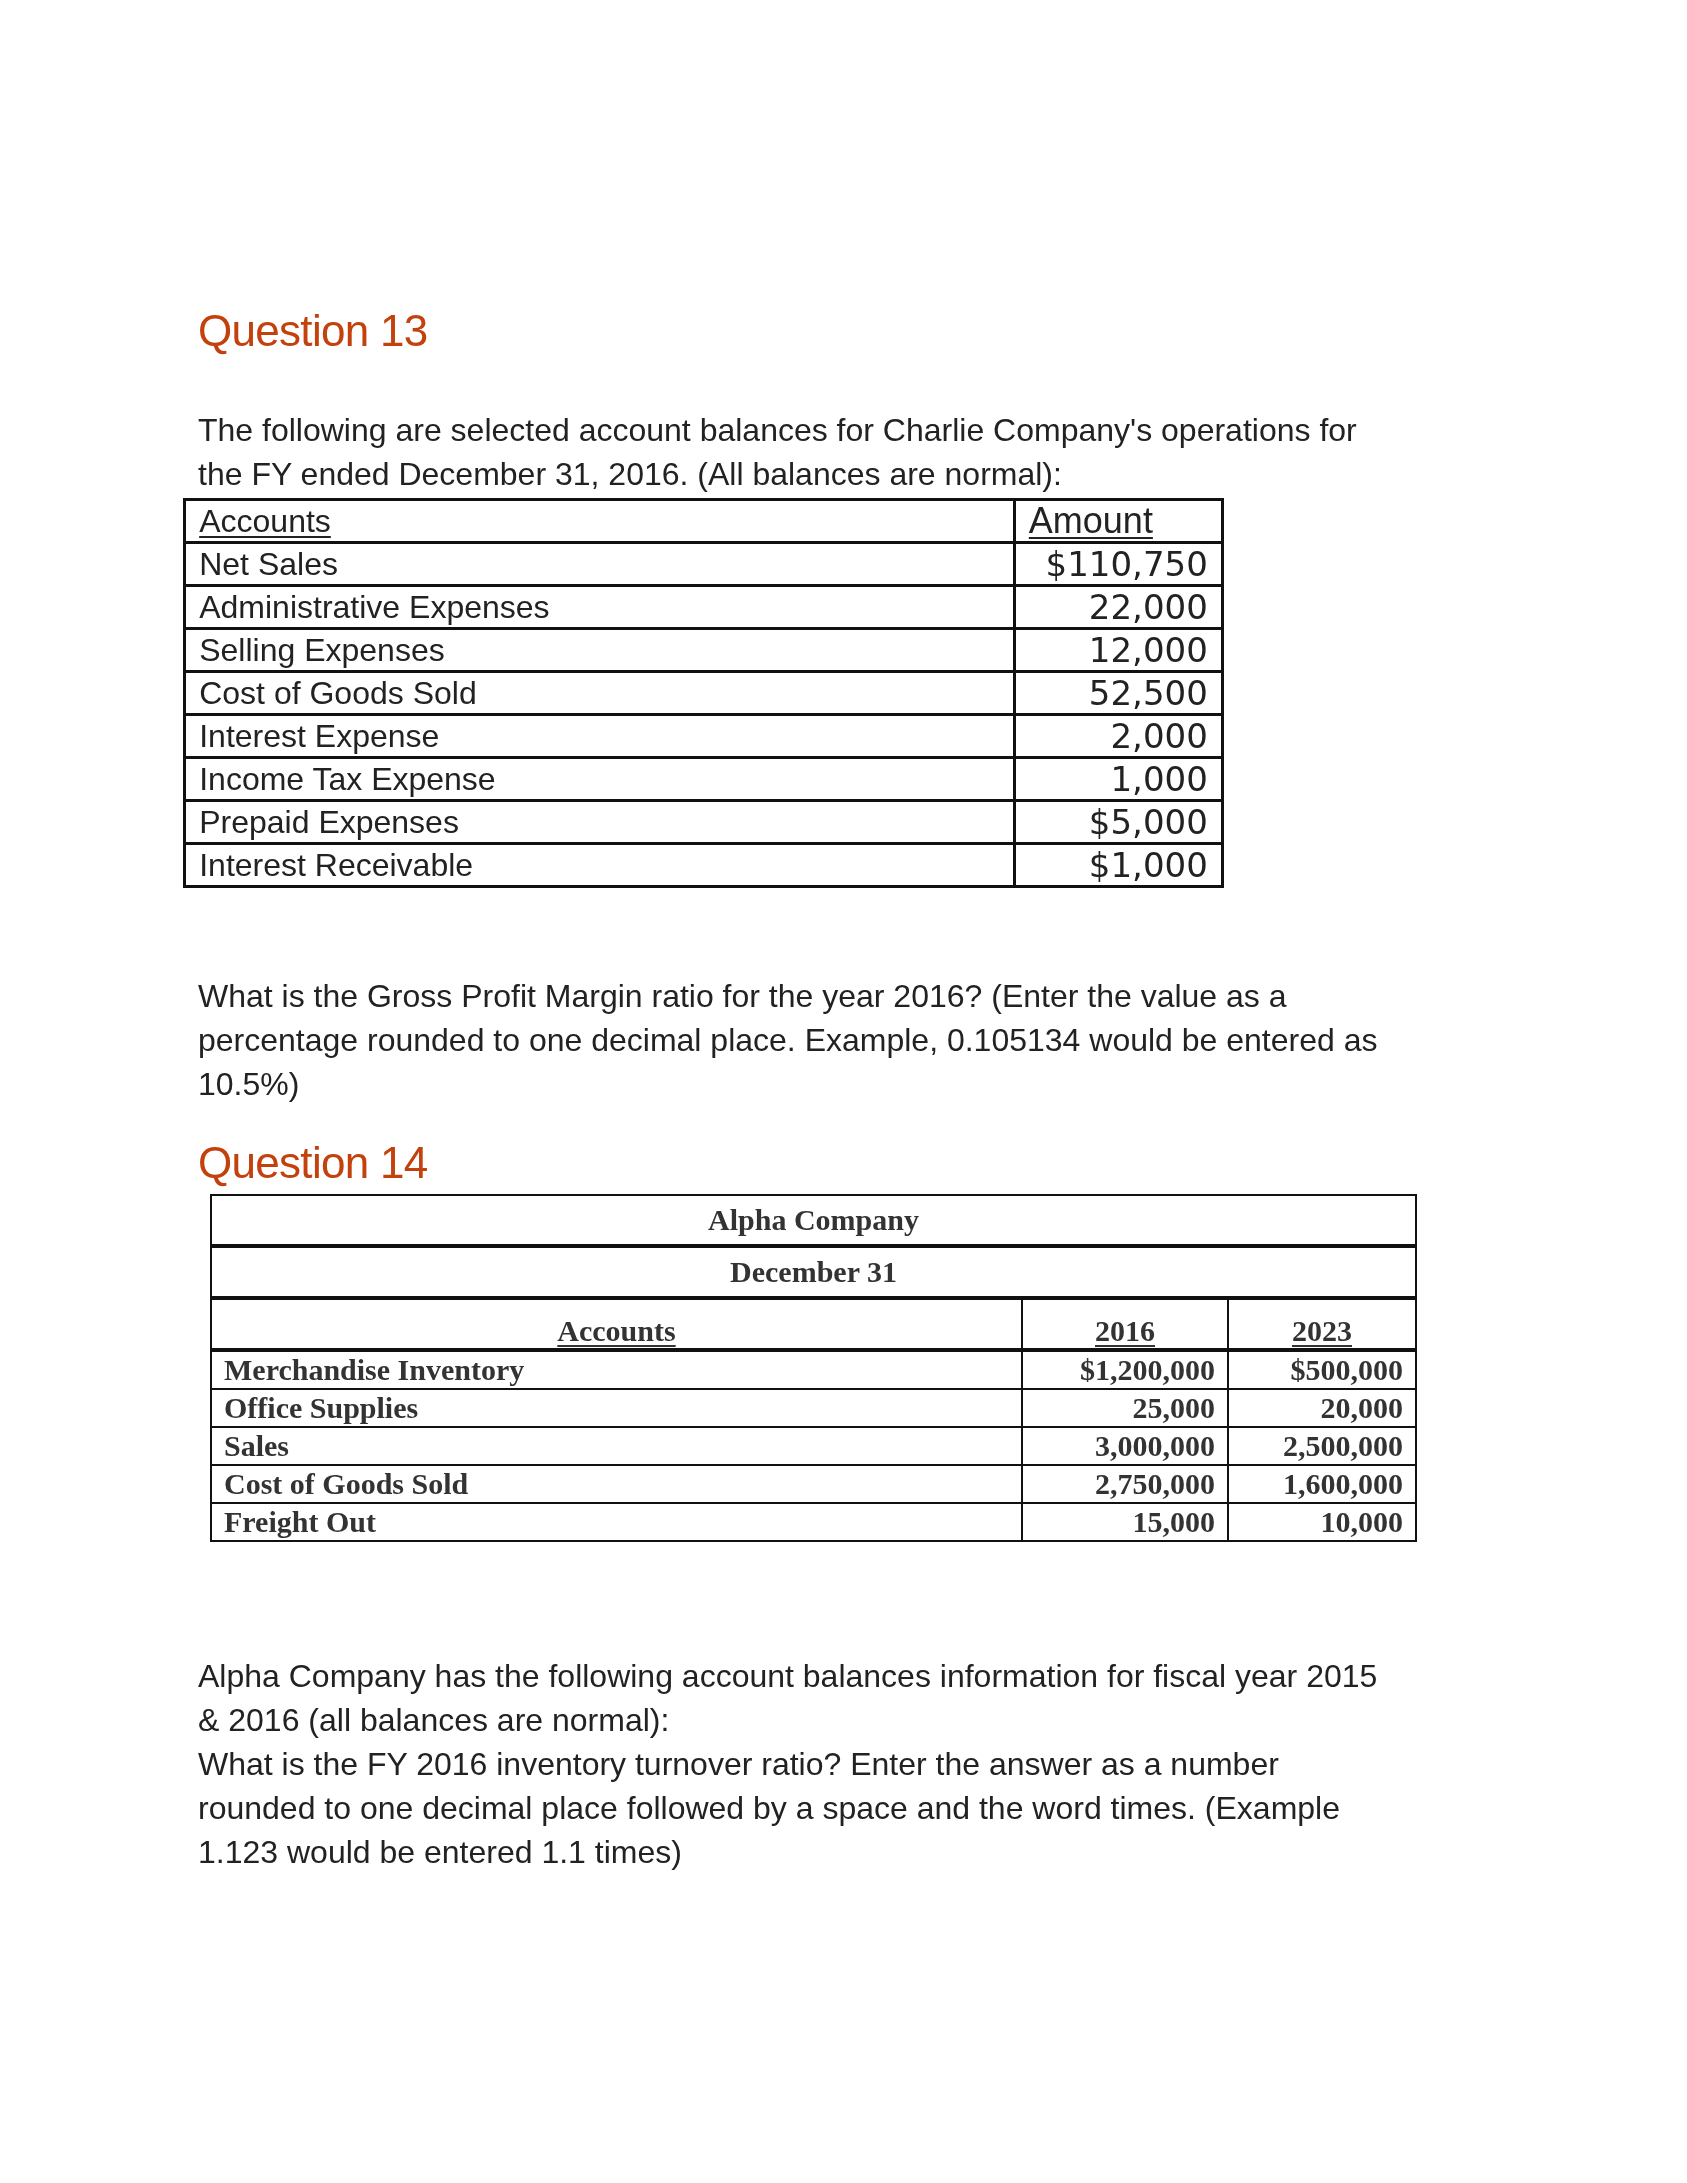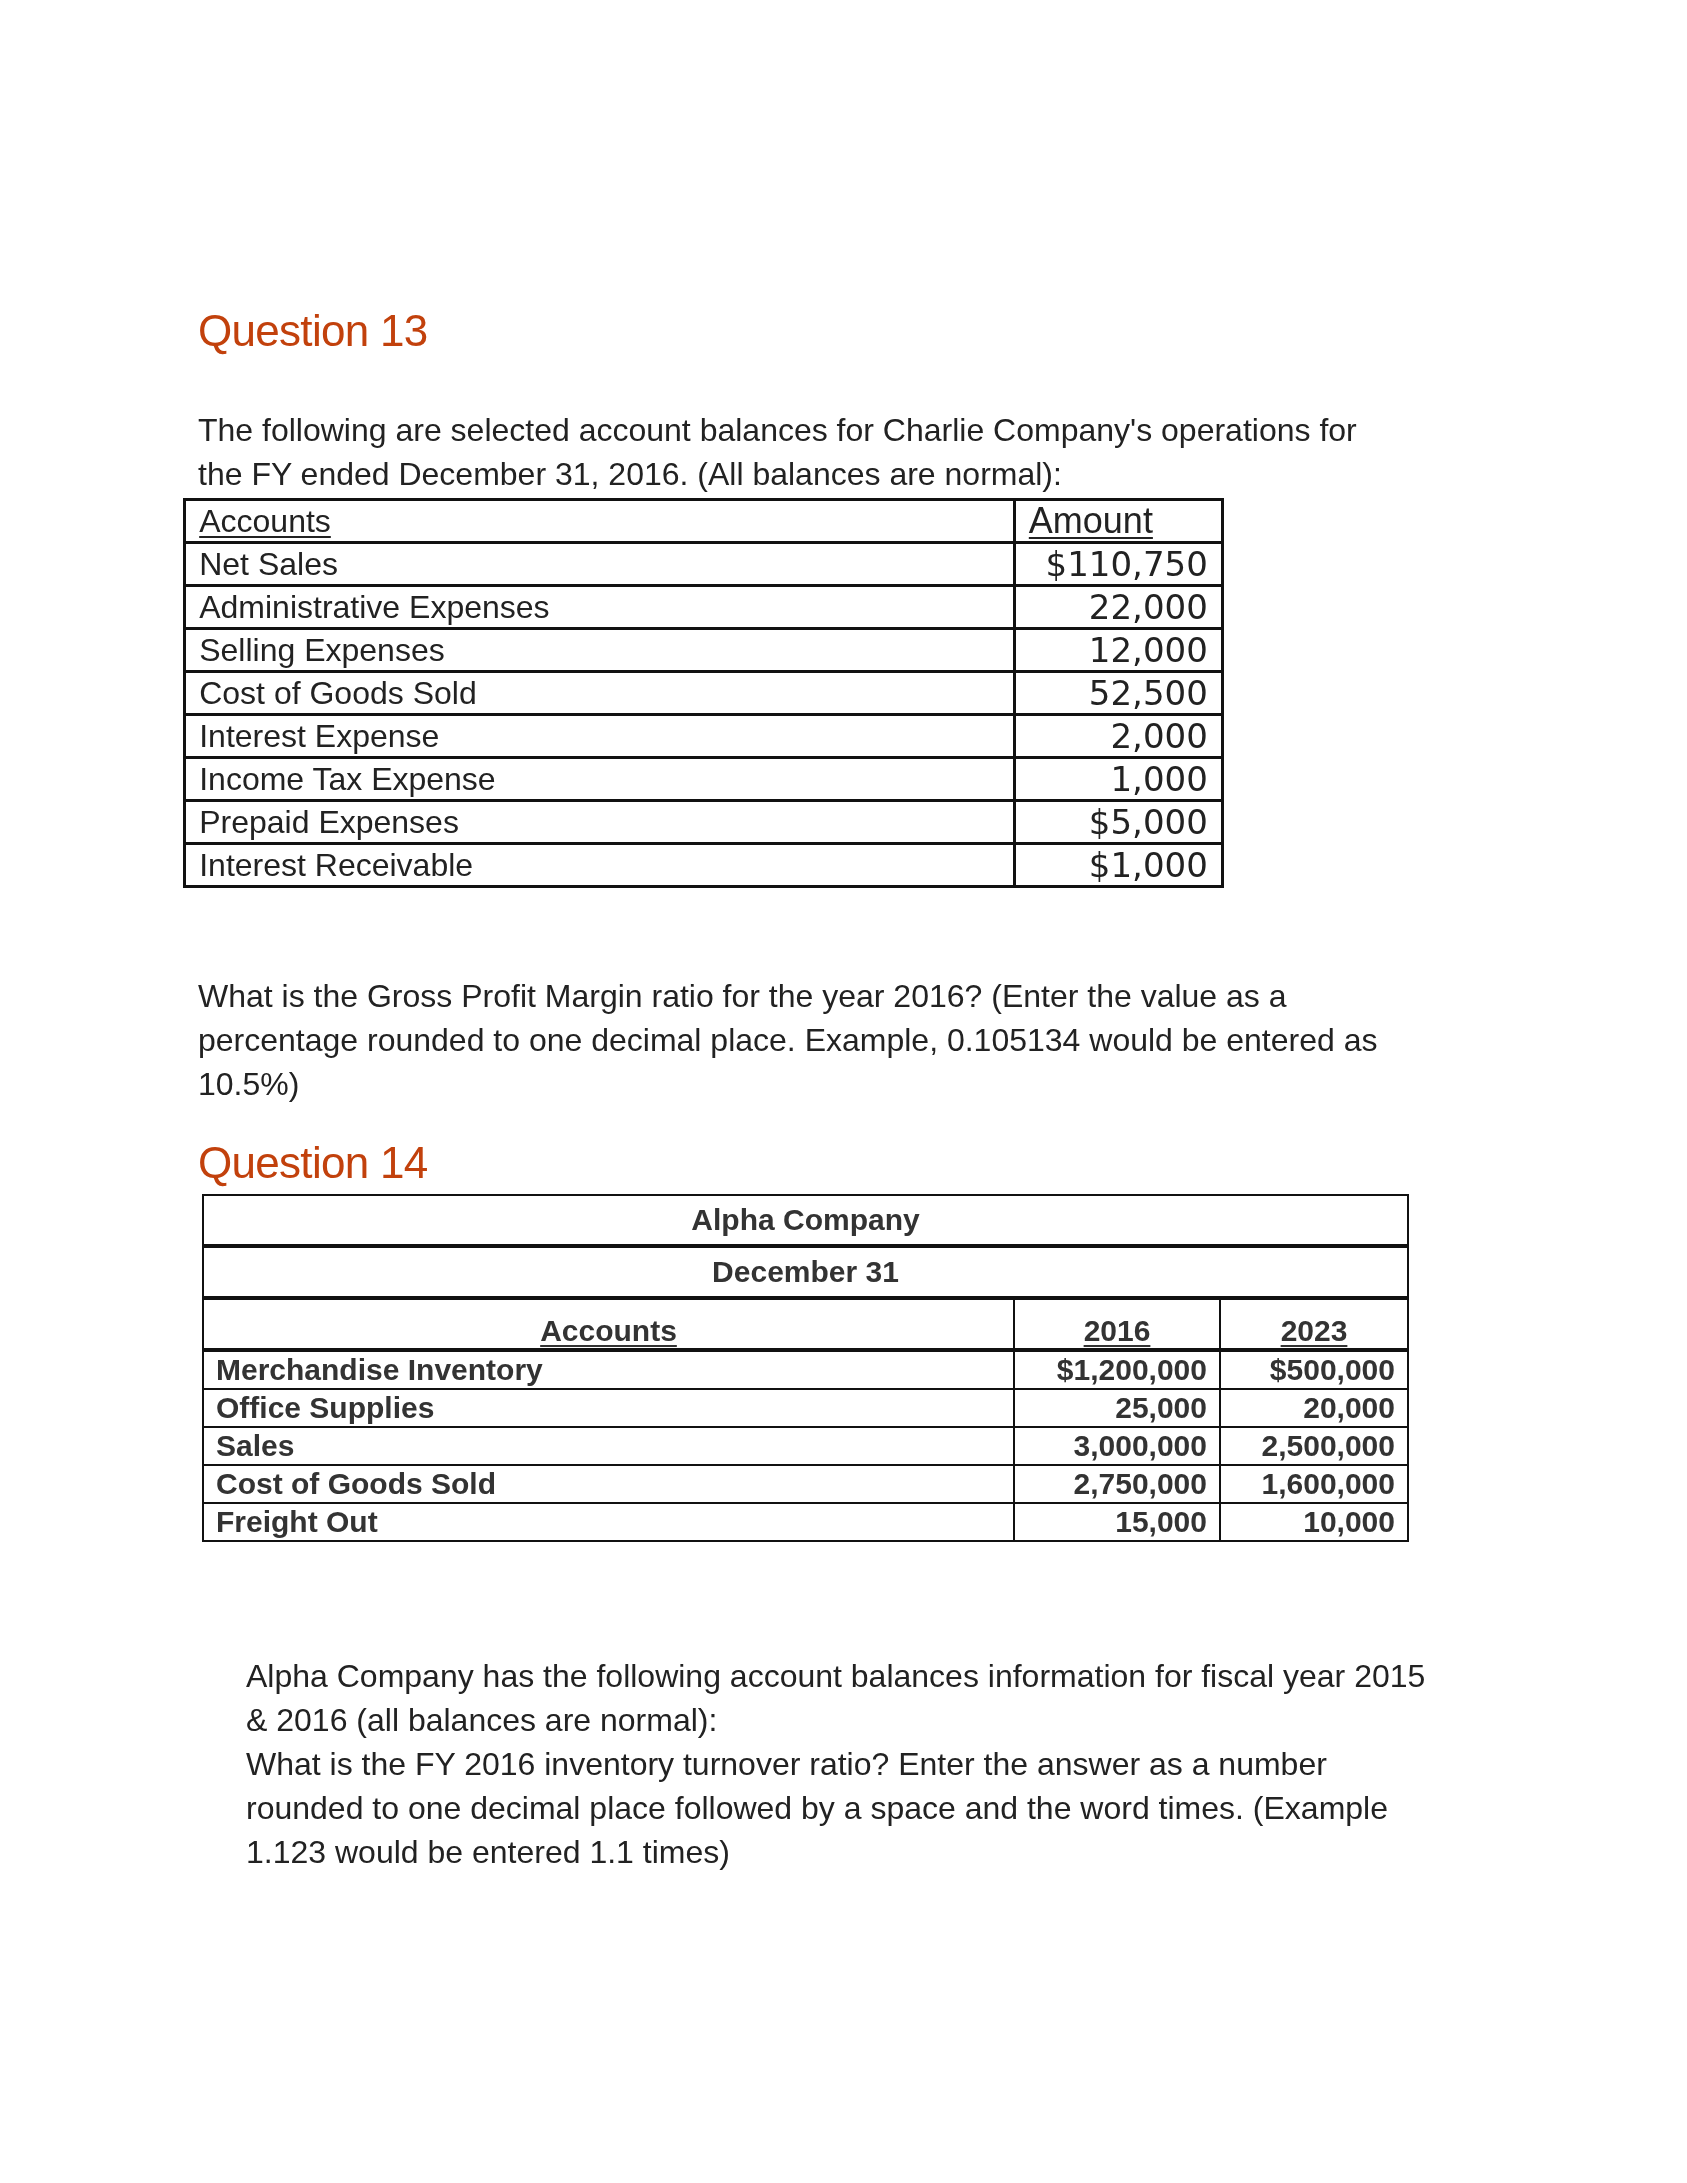--- a/index.html
+++ b/index.html
@@ -10,21 +10,21 @@
 
   
   #t1 { position:absolute; left:183px; top:498px; width:1041px; border-collapse:collapse; font-family:"Liberation Sans", sans-serif; font-size:32px; color:#222; }
   #t1 td { border:3.3px solid #111; height:40px; padding:0 13.2px; line-height:40px; white-space:nowrap; }
   #t1 td.amt { text-align:right; width:179px; font-family:"DejaVu Sans", sans-serif; font-size:34px; }
   #t1 .hdr td { }
   #t1 .hdr td.amt { text-align:left; font-family:"Liberation Sans", sans-serif; font-size:36px; }
   .u { text-decoration:underline; text-underline-offset:4px; text-decoration-thickness:2px; }
 
   
-  #t2 { position:absolute; left:202px; top:1194px; width:1207px; border-collapse:collapse; font-family:Liberation Sans, sans-serif; font-size:30px; font-weight:bold; color:#333; }
+  #t2 { position:absolute; left:210px; top:1194px; width:1207px; border-collapse:collapse; font-family:Liberation Serif, serif; font-size:30px; font-weight:bold; color:#333; }
   #t2 td { border:2.6px solid #111; padding:0 12px; white-space:nowrap; }
   #t2 tr.title td { height:48px; text-align:center; border-bottom-width:4px; }
   #t2 tr.colhdr td { height:48px; text-align:center; vertical-align:bottom; padding-bottom:0; border-bottom-width:4px; }
   #t2 tr.row td { height:36px; line-height:36px; }
   #t2 td.num { text-align:right; width:180px; }
   #t2 td.num2 { text-align:right; width:162px; }
 </style>
 </head>
 <body>
 
@@ -118,20 +118,20 @@
     <td class="num2">1,600,000</td>
   </tr>
   <tr class="row">
     <td>Freight Out</td>
     <td class="num">15,000</td>
     <td class="num2">10,000</td>
   </tr>
 </tbody>
   </table>
 
-<div class="para" style="top:1654px;margin-left:48px;">
+<div class="para" style="top:1654px;">
   <p>Alpha Company has the following account balances information for fiscal year 2015</p>
   <p>&amp; 2016 (all balances are normal):</p>
   <p>What is the FY 2016 inventory turnover ratio? Enter the answer as a number</p>
   <p>rounded to one decimal place followed by a space and the word times. (Example</p>
   <p>1.123 would be entered 1.1 times)</p>
 </div>
 
 
 </body></html>

